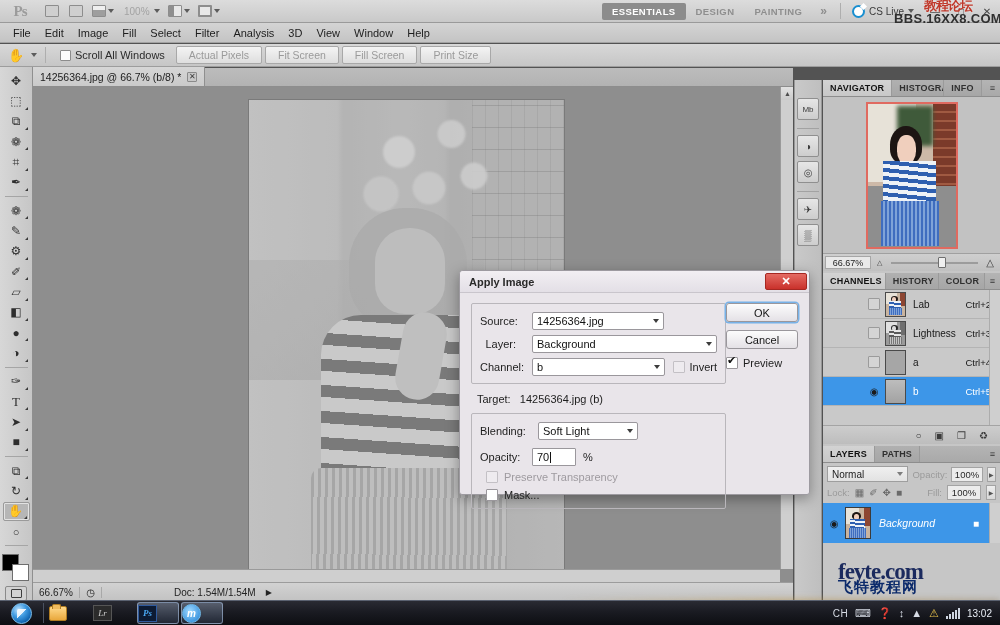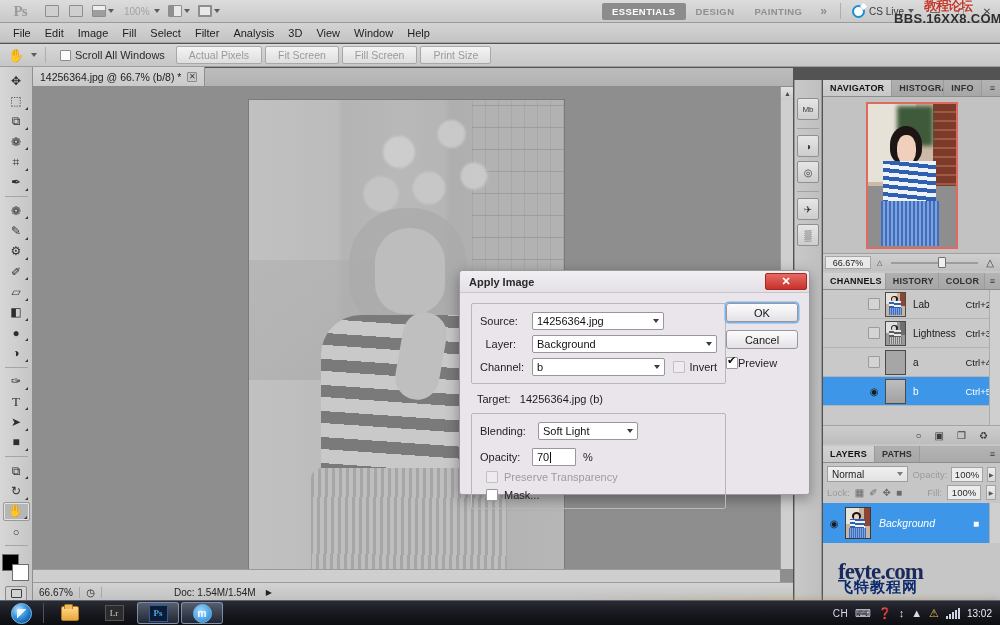--- a/index.html
+++ b/index.html
@@ -335,21 +335,21 @@
   .chk.dimc { border-color:#c3c0c5; background:#eeebef;}
   .chk.onc:after{content:"✔";position:absolute;left:0;top:-4px;font-size:11px;color:#111;}
   .dlg-right { position:absolute; right:11px; top:10px; width:72px; }
   .dbtn {
     height:19px; border:1px solid #9a979c; border-radius:3px;
     background:linear-gradient(#fcfcfc,#e4e1e6);
     display:flex; align-items:center; justify-content:center;
     font-size:11px; color:#161616; margin-bottom:8px;
   }
   .dbtn.primary { box-shadow:0 0 0 1.5px #77b2e8; }
-  .dprev { display:flex; align-items:center; font-size:11px; color:#1d1d1d; margin-top:4px;}
+  .dprev { display:flex; align-items:center; gap:5px; font-size:11px; color:#1d1d1d; margin-top:4px;}
 
   
   .taskbar {
     position:absolute; left:0; bottom:0; width:1000px; height:25px;
     background:linear-gradient(#2a2b33 0%, #1a1b22 45%, #0d0e12 100%);
     border-top:1px solid #5a6170;
     display:flex; align-items:center;
   }
   .startorb {
     width:36px;height:23px;display:flex;align-items:center;justify-content:center;margin-left:3px;
@@ -358,22 +358,23 @@
     width:21px;height:21px;border-radius:50%;
     background:radial-gradient(circle at 35% 30%, #bfe4ff 0%, #3f9ae0 40%, #0f63ae 75%, #0a4a86 100%);
     border:1px solid #7fc2ef; position:relative;
   }
   .orb:after{content:"";position:absolute;left:5px;top:5px;width:11px;height:11px;
     background:
       linear-gradient(135deg,#fff 0 45%,transparent 45%);
     opacity:.85; border-radius:2px;}
   .tb-sep { width:1px;height:20px;background:#4a5160;margin:0 4px;}
   .tbapp {
-    width:42px;height:22px;margin:0 1px;display:flex;align-items:center;justify-content:center;
+    width:42px;height:22px;margin:0 1px;display:flex;align-items:center;justify-content:flex-start;
     border-radius:3px;
+    font-style:italic;
   }
   .tbapp.open { background:linear-gradient(rgba(200,220,250,.30),rgba(120,150,200,.18));
     border:1px solid rgba(180,205,240,.55); }
   .ic-explorer { width:18px;height:15px;border-radius:2px;
     background:linear-gradient(#ffd98a,#e9a83c); border:1px solid #b07d22; position:relative;}
   .ic-explorer:after{content:"";position:absolute;left:2px;top:-3px;width:7px;height:4px;background:#f0bc5e;border:1px solid #b07d22;border-bottom:none;border-radius:2px 2px 0 0;}
   .ic-lr { width:19px;height:16px;background:#2b2b2b;border:1px solid #555;color:#cfcfcf;
     font-size:9px;display:flex;align-items:center;justify-content:center;font-family:"Liberation Serif",serif;}
   .ic-ps { width:19px;height:17px;background:#0d1b33;border:1px solid #2f5a9e;color:#49a6f0;
     font-size:9px;font-weight:bold;display:flex;align-items:center;justify-content:center;

